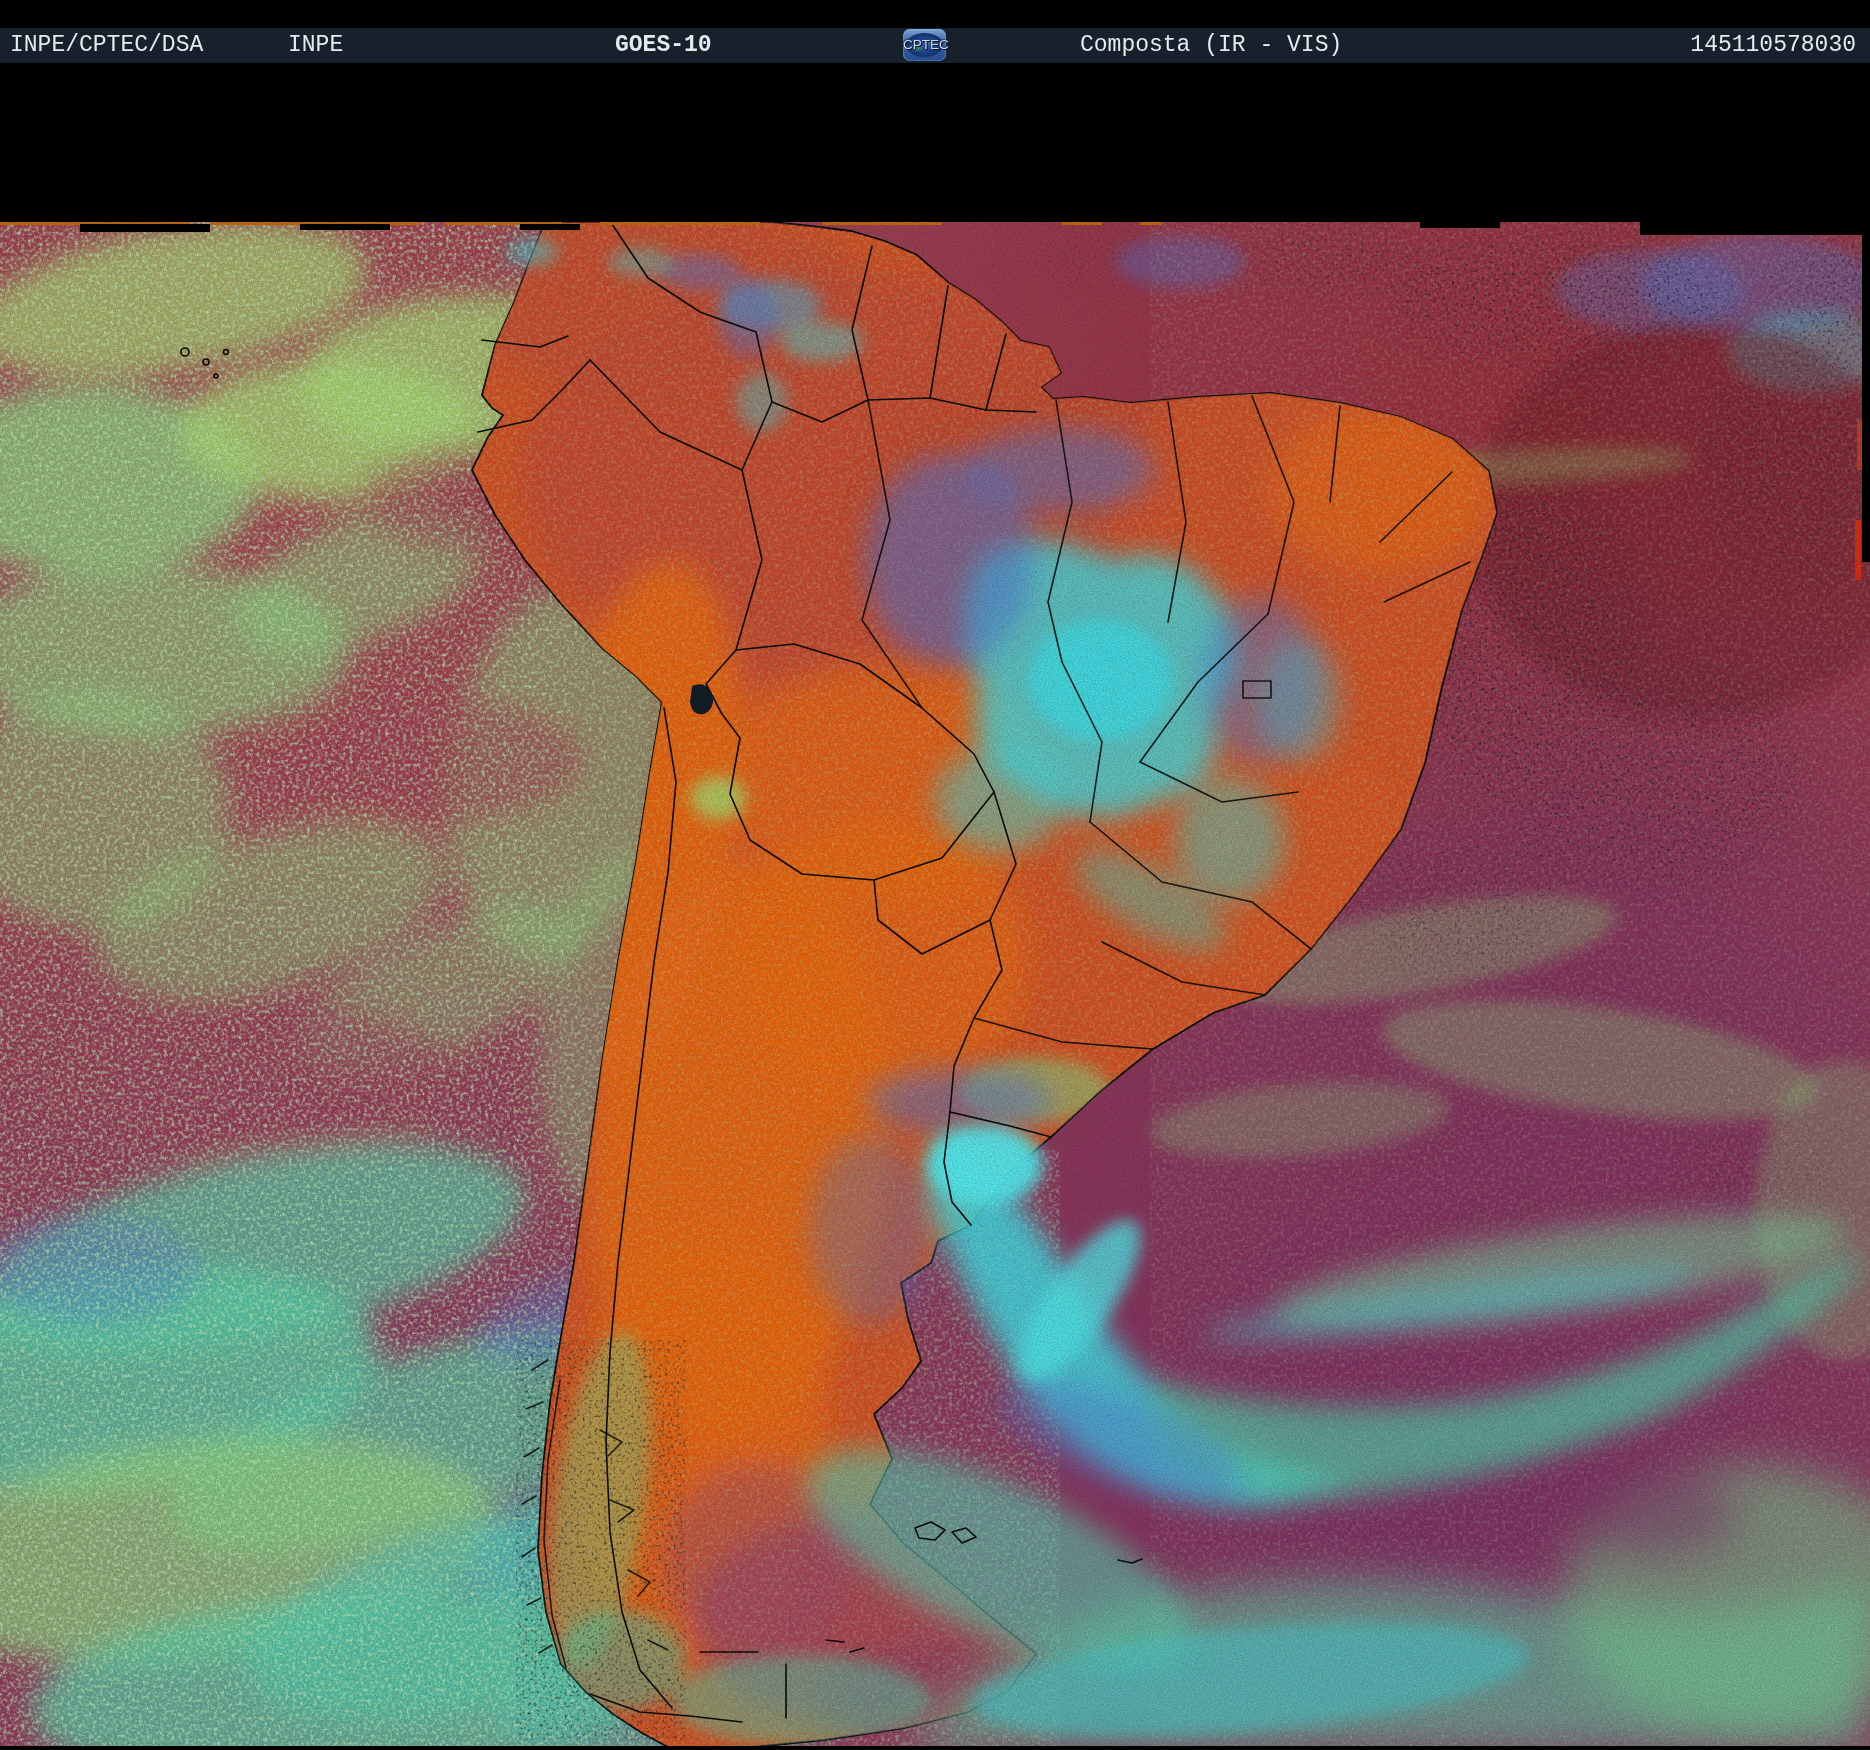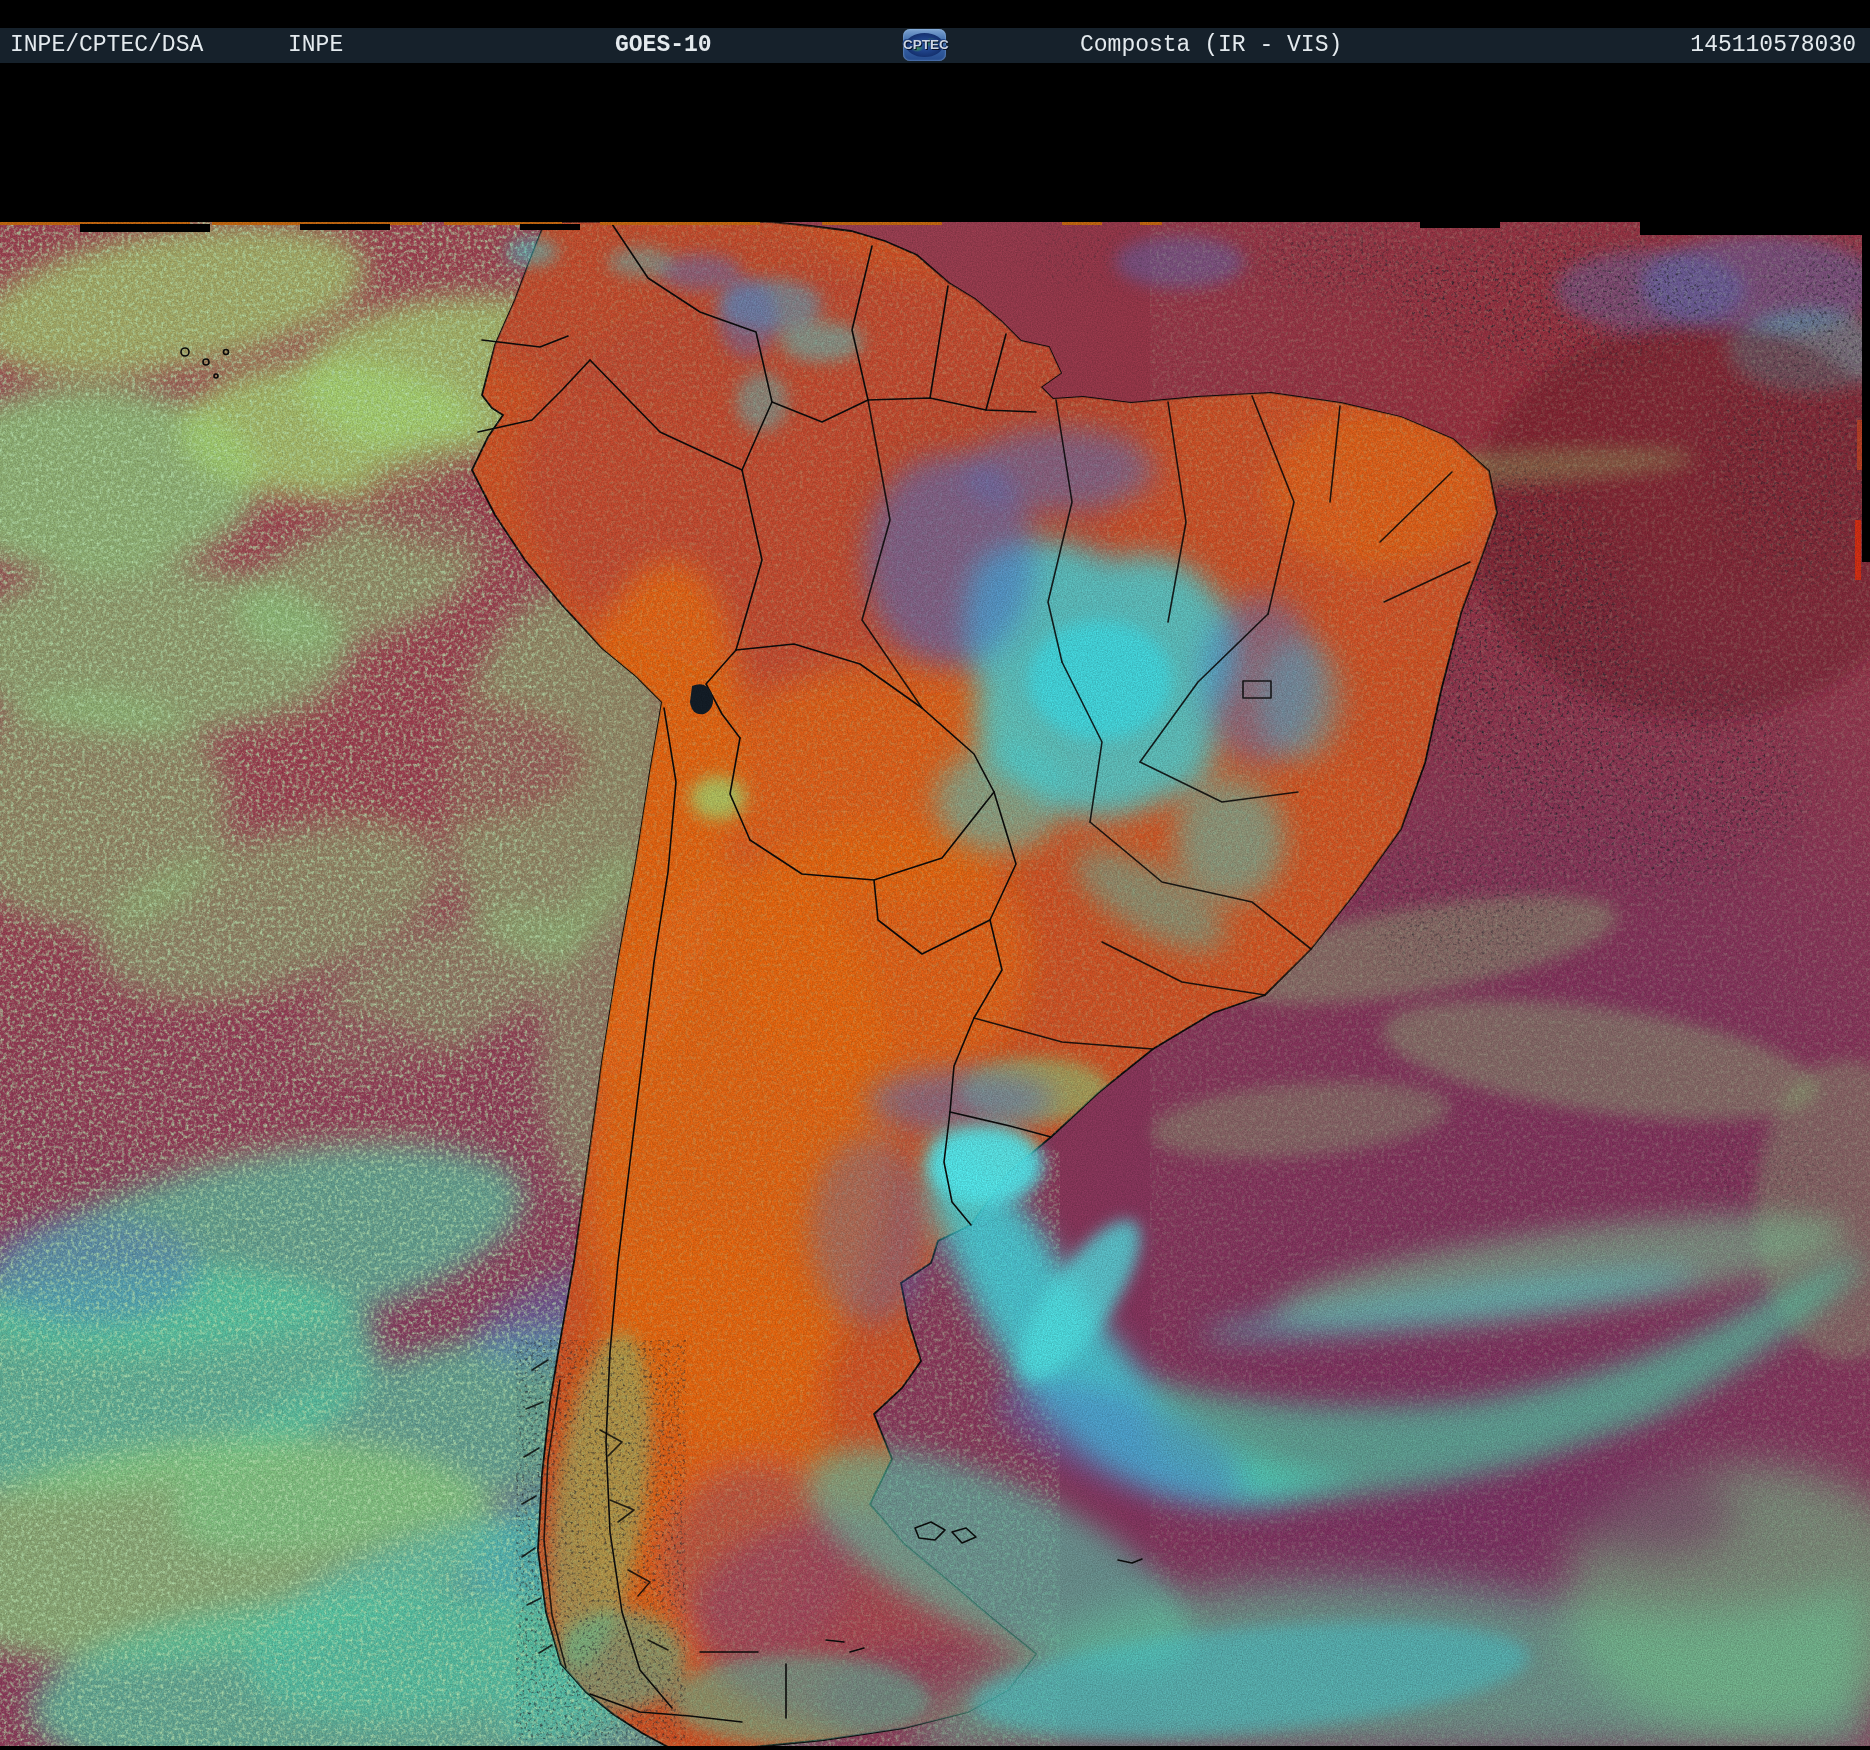--- a/index.html
+++ b/index.html
@@ -18,21 +18,21 @@
   
   #logo{position:absolute;left:903px;top:1px;width:43px;height:32px;border-radius:7px;
         background:linear-gradient(180deg,#7da3d0 0%,#3c6aaa 40%,#24498c 100%);
         box-shadow:inset 0 0 2px #9cc0e8;}
   #logo .globe{position:absolute;left:3px;top:4px;width:37px;height:24px;border-radius:50%;
         background:
           radial-gradient(9px 6px at 30% 62%, #3f9c52 0%, rgba(63,156,82,0) 70%),
           radial-gradient(11px 7px at 68% 40%, #35984a 0%, rgba(53,152,74,0) 70%),
           radial-gradient(ellipse at center, #2a55a4 0%, #132e6b 75%);}
   #logo .logotxt{position:absolute;left:0;top:0;width:43px;height:32px;text-align:center;
-        font-family:"Liberation Sans",sans-serif;font-weight:bold;font-size:13.5px;
+        font-family:"Liberation Sans",sans-serif;font-weight:normal;font-size:13.5px;
         line-height:32px;color:#cdd6e4;letter-spacing:0px;
         text-shadow:0 0 1px #06122a,1px 1px 0 #06122a,-1px -1px 0 #24498c;}
   
   #scene{position:absolute;left:0;top:222px;width:1870px;height:1528px;display:block;}
   .s-border{stroke:var(--border_line,#0c0c0c);fill:none;stroke-width:1.6;stroke-linejoin:round;stroke-linecap:round;}
   .coast{stroke:var(--border_line,#0c0c0c);stroke-width:1.8;}
   .f-land{fill:var(--land_orange,#d65426);}
   .f-landred{fill:var(--land_red,#c54b32);}
   .f-landbright{fill:var(--land_bright,#ee6a13);}
   .f-green{fill:var(--cloud_green,#8ed07e);}

